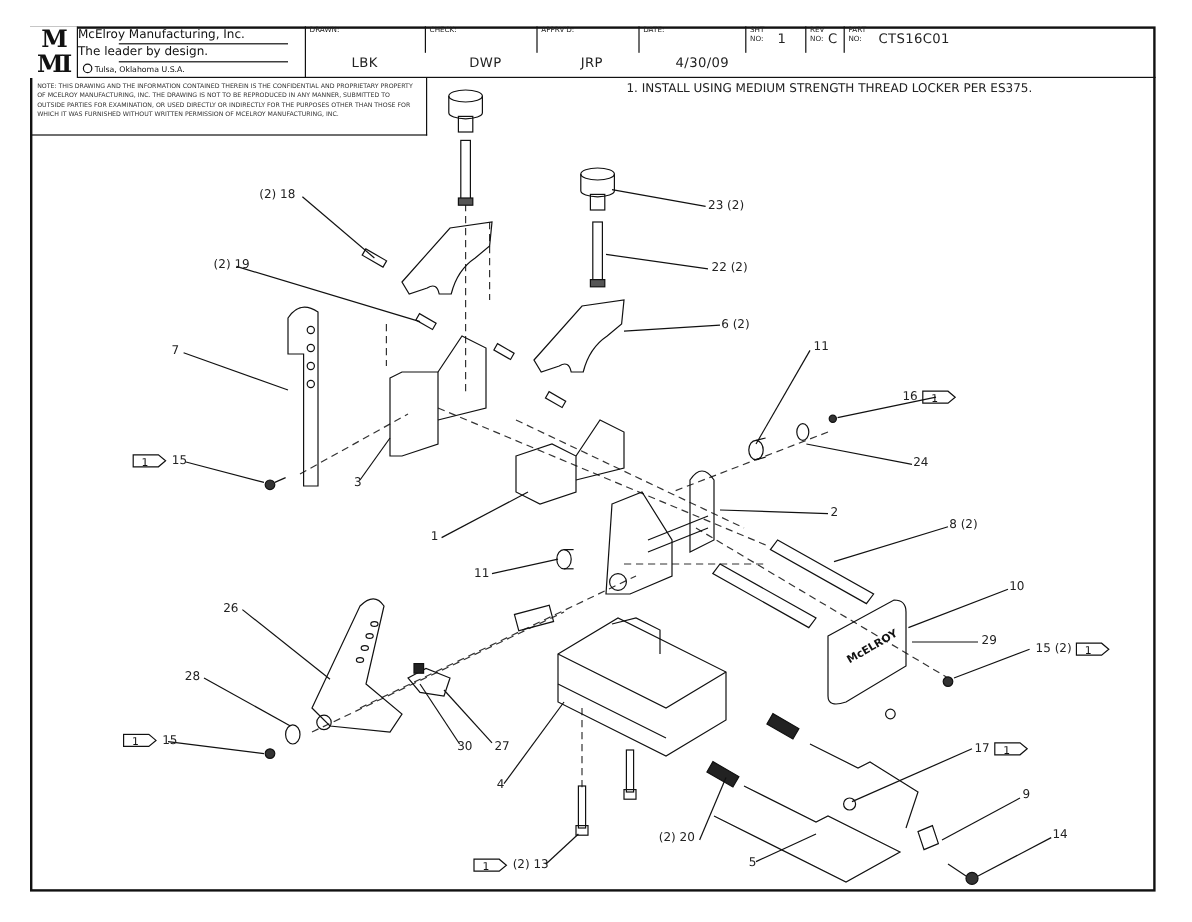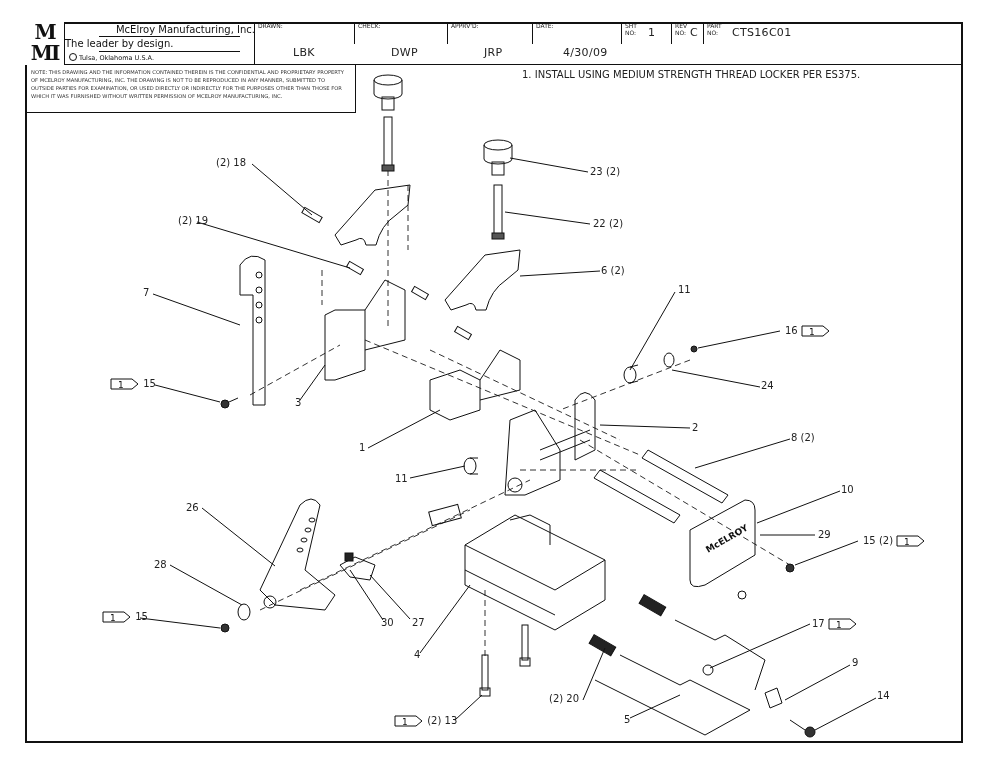--- a/index.html
+++ b/index.html
@@ -7,21 +7,21 @@
   .frame{position:absolute;left:25px;top:22px;width:938px;height:721px;border:2px solid #111;box-sizing:border-box;}
   .tb{position:absolute;left:25px;top:22px;width:938px;height:43px;border-bottom:1.5px solid #111;box-sizing:border-box;}
   .cell{position:absolute;top:0;height:22px;border-right:1px solid #111;box-sizing:border-box;}
   .lbl{position:absolute;left:3px;top:1px;font-size:6px;line-height:6px;color:#222;text-transform:uppercase;}
   .val{position:absolute;top:24px;font-size:11px;color:#222;letter-spacing:.3px;}
   .logo{position:absolute;left:0;top:0;width:40px;height:43px;border-right:1.5px solid #111;box-sizing:border-box;background:#fff;}
   .logo .l1,.logo .l2{position:absolute;left:3px;width:33px;font-family:"DejaVu Serif",serif;font-weight:bold;color:#111;text-align:center;letter-spacing:-2px;}
   .logo .l1{top:-2px;font-size:20px;}
   .logo .l2{top:19px;font-size:20px;}
   .company{position:absolute;left:40px;top:0;width:190px;height:43px;border-right:1.5px solid #111;box-sizing:border-box;}
-  .company .c1{position:absolute;left:0;width:190px;top:2px;text-align:right;font-size:10px;}
+  .company .c1{position:absolute;left:0;width:190px;top:2px;text-align:left;font-size:10px;}
   .company .c2{position:absolute;left:0;width:190px;top:16px;font-size:10px;}
   .company .c3{position:absolute;left:14px;top:32px;font-size:6.5px;}
   .company .rule1{position:absolute;left:34px;right:14px;top:14px;border-top:1px solid #111;}
   .company .rule2{position:absolute;left:34px;right:14px;top:29px;border-top:1px solid #111;}
   .company .circ{position:absolute;left:4px;top:31px;width:6px;height:6px;border:1px solid #111;border-radius:50%;}
   .title-row{position:absolute;left:230px;top:22px;right:0;height:21px;border-top:1px solid #111;}
   .title-row span{position:absolute;left:6px;top:3px;font-size:11.5px;letter-spacing:.3px;}
   .notice{position:absolute;left:25px;top:65px;width:331px;height:48px;border-right:1.5px solid #111;border-bottom:1.5px solid #111;box-sizing:border-box;font-size:5.2px;line-height:8px;padding:3px 6px;color:#333;text-transform:uppercase;}
   .notes{position:absolute;left:515px;top:69px;font-size:10px;line-height:11px;color:#222;}
   .notes .n1{padding-left:7px;}
@@ -268,21 +268,21 @@
     </svg>
   <span>15</span>
 </div>
 <div class="callout" style="left:295px;top:397px;">3</div>
 <div class="callout" style="left:359px;top:442px;">1</div>
 <div class="callout" style="left:395px;top:473px;">11</div>
 <div class="callout" style="left:590px;top:166px;">23 (2)</div>
 <div class="callout" style="left:593px;top:218px;text-align:center;">22 (2)</div>
 <div class="callout" style="left:601px;top:265px;">6 (2)</div>
 <div class="callout" style="left:678px;top:284px;">11</div>
-<div class="callout" style="left:785px;top:325px;">
+<div class="callout" style="left:752px;top:325px;">
   <span>16</span>
   <svg class="flag" width="30" height="12">
       <path d="M1 1 H22 L28 6 L22 11 H1 Z" fill="none" stroke="#111"></path>
       <text x="8" y="10" font-size="9" fill="#111">1</text>
     </svg>
 </div>
 <div class="callout" style="left:761px;top:380px;">24</div>
 <div class="callout" style="left:692px;top:422px;">2</div>
 <div class="callout" style="left:791px;top:432px;">8 (2)</div>
 <div class="callout" style="left:841px;top:484px;">10</div>

